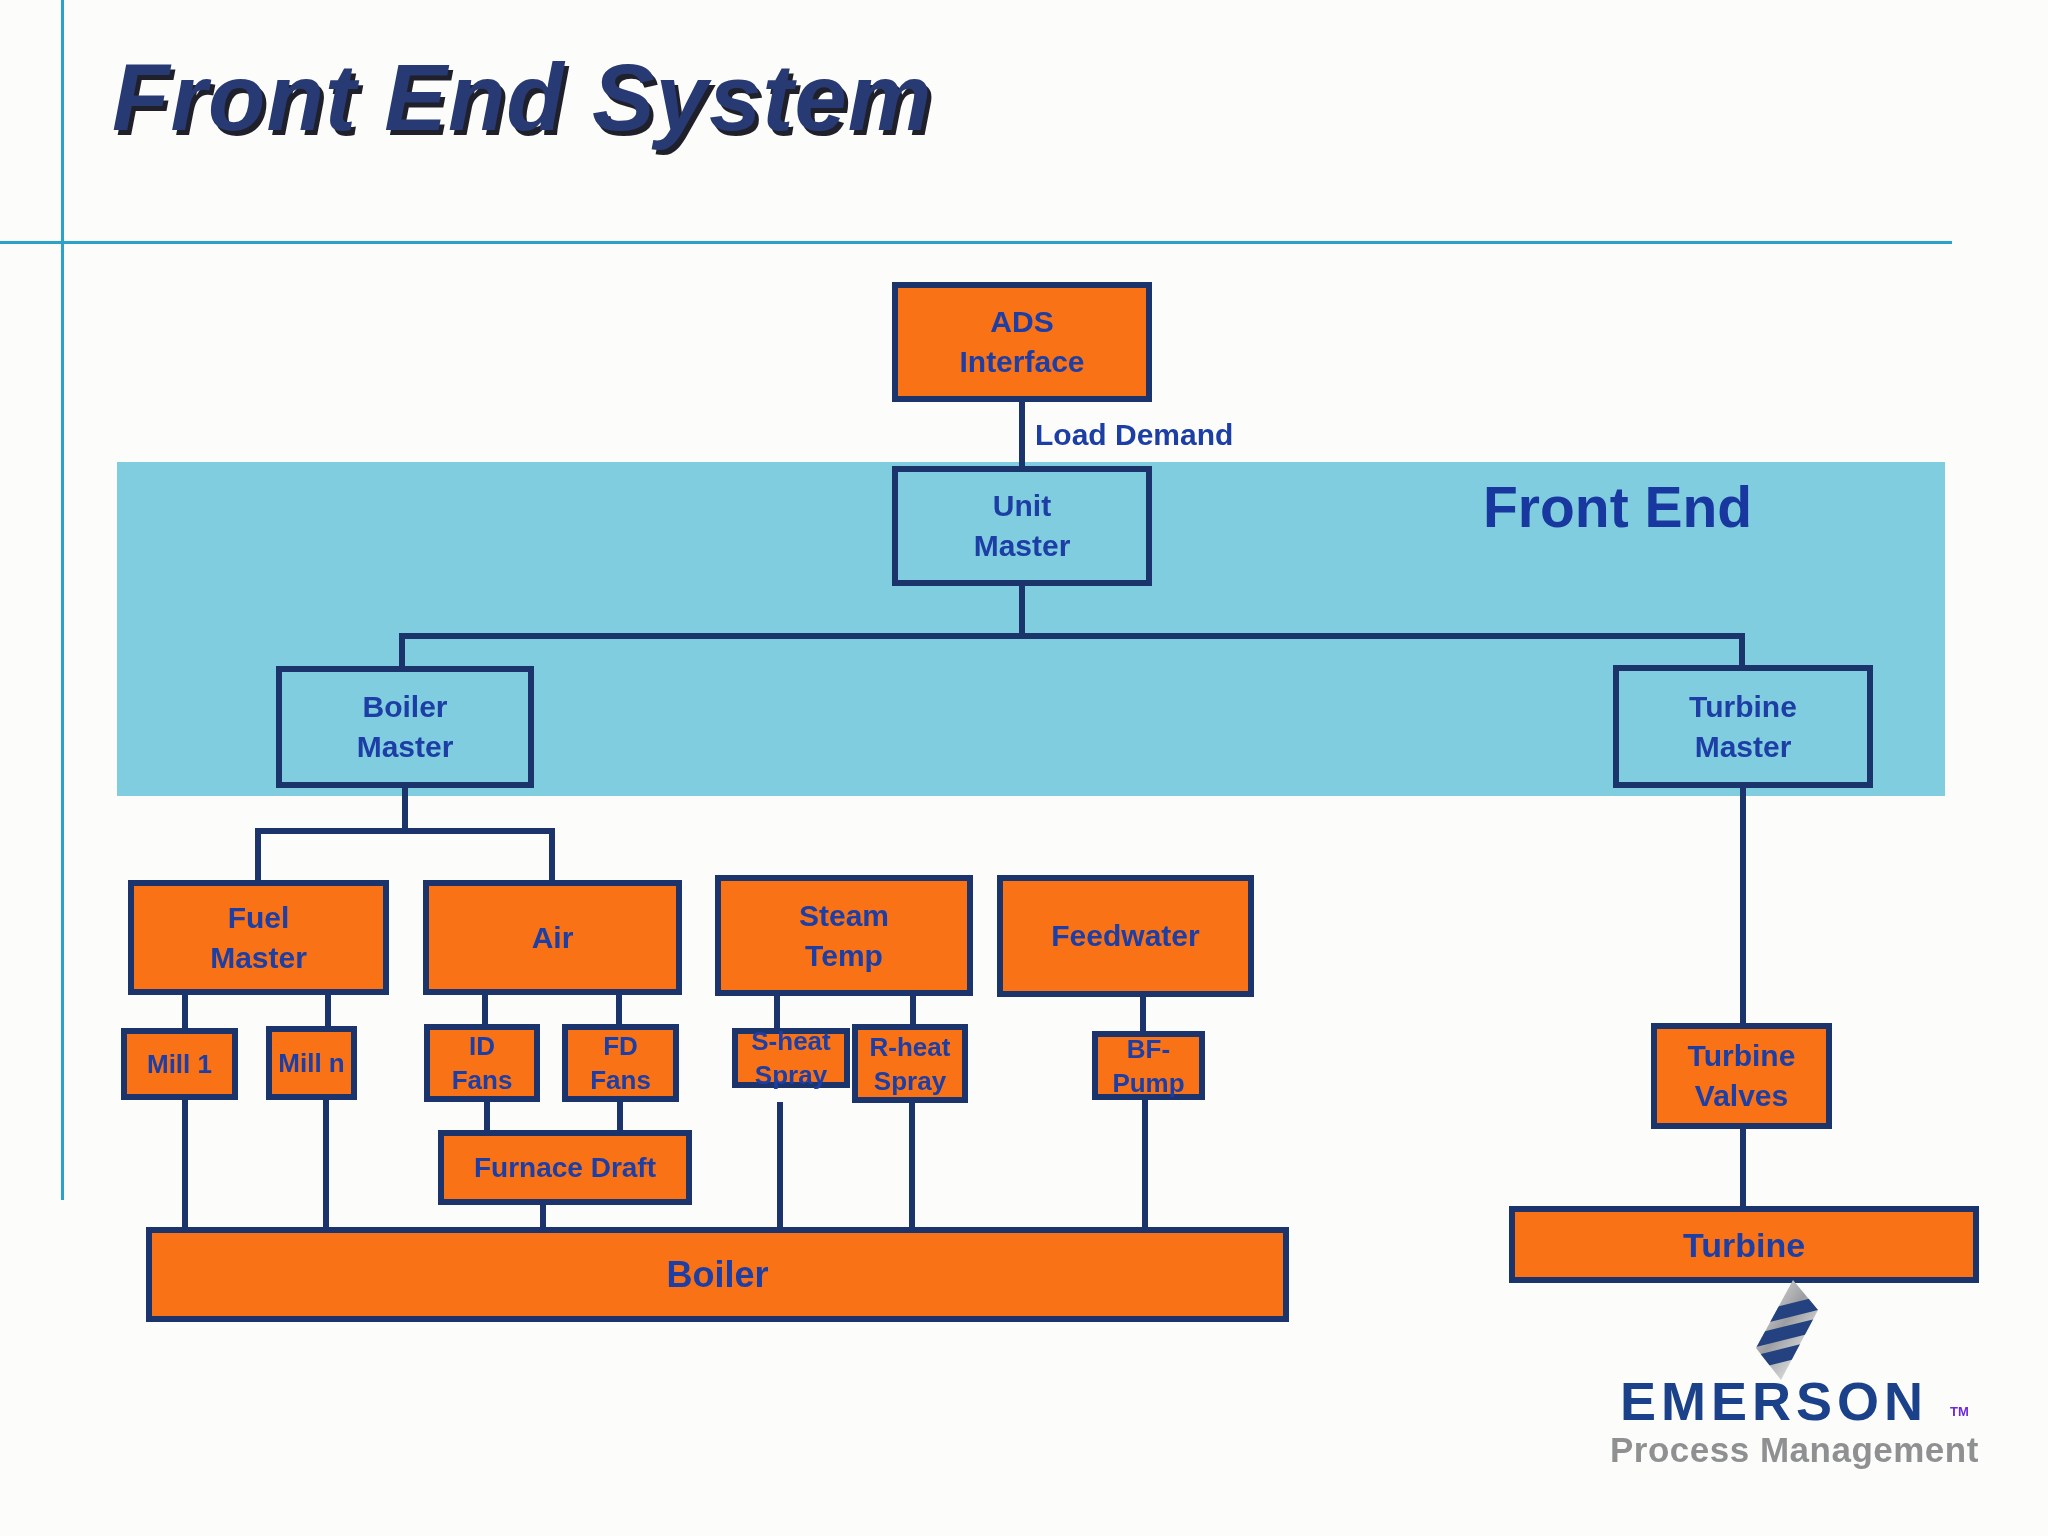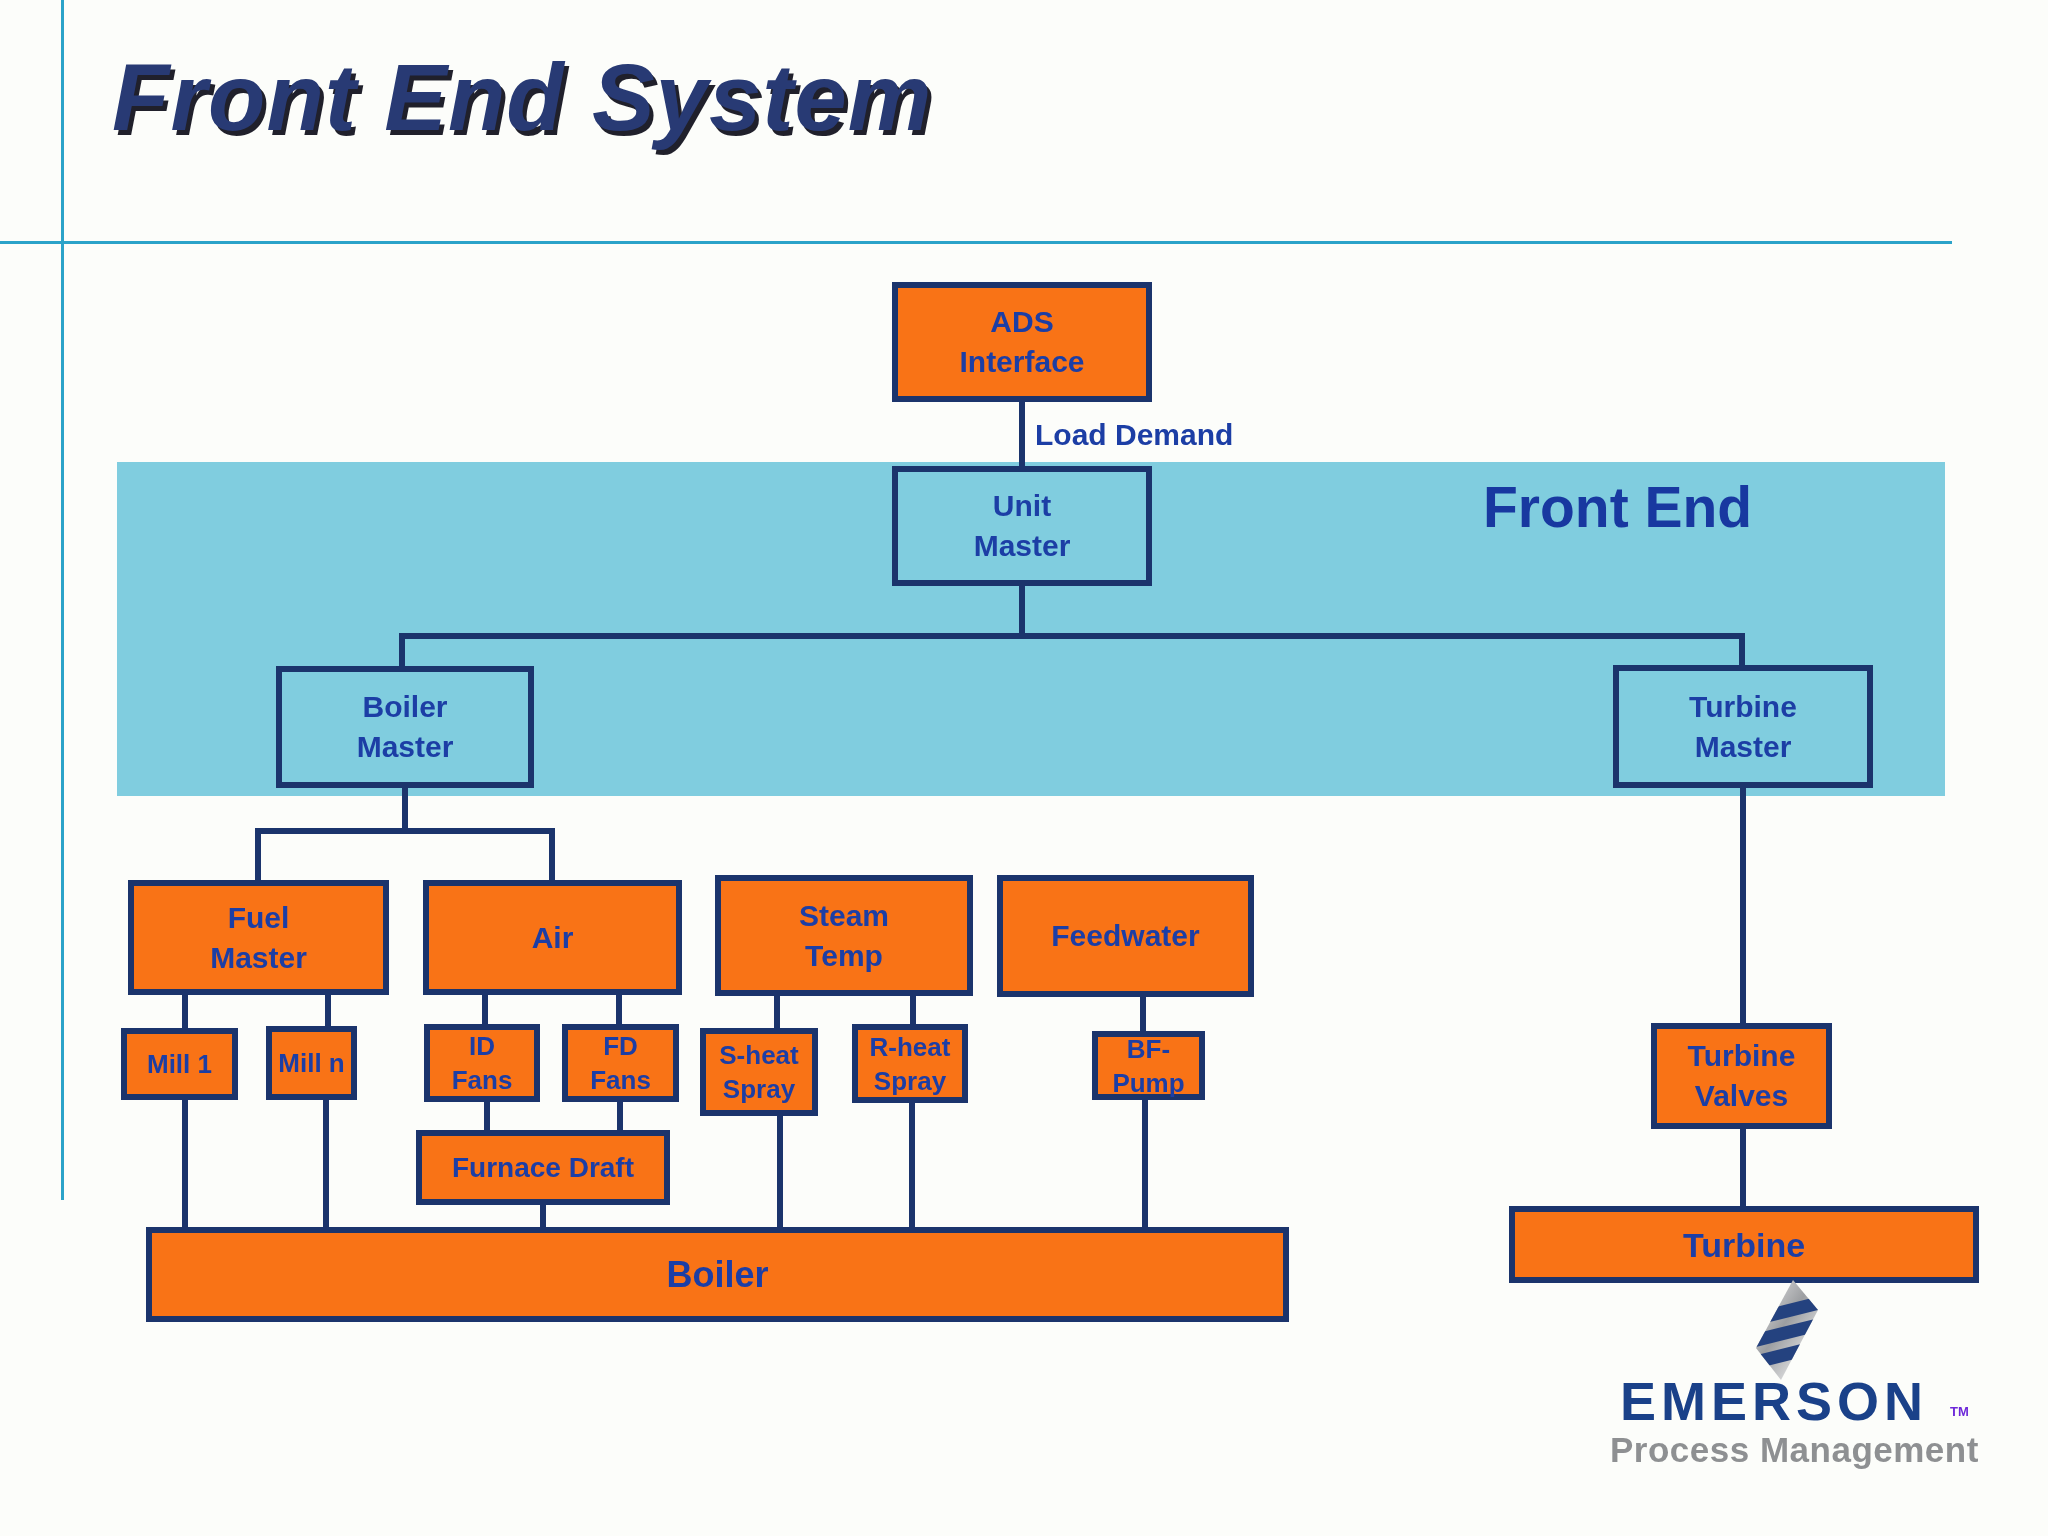--- a/index.html
+++ b/index.html
@@ -29,21 +29,21 @@
   .box{
     position:absolute;box-sizing:border-box;
     border:6px solid #1b346c;background:#f97316;
     display:flex;align-items:center;justify-content:center;
     text-align:center;color:#1c3ea5;font-weight:bold;
     white-space:pre-line;
   }
   .box.on-band{background:transparent;}
   .fs30{font-size:30px;line-height:40px;}
   .fs26{font-size:26px;line-height:34px;}
-  .fs28{font-size:28px;line-height:34px;}
+  .fs28{font-size:28px;line-height:34px;margin-left:22px;}
   .fs34{font-size:34px;line-height:40px;}
   .fs36{font-size:36px;line-height:42px;}
 
   .edge-label{
     position:absolute;left:1035px;top:418px;
     font-size:30px;font-weight:bold;color:#1c3ea5;white-space:nowrap;
   }
 
   .logo-wordmark{
     position:absolute;left:1620px;top:1370px;
@@ -114,21 +114,21 @@
   <div class="box fs30" style="left:423px;top:880px;width:259px;height:115px;">Air</div>
   <div class="box fs30" style="left:715px;top:875px;width:258px;height:121px;">Steam
 Temp</div>
   <div class="box fs30" style="left:997px;top:875px;width:257px;height:122px;">Feedwater</div>
   <div class="box fs26" style="left:121px;top:1028px;width:117px;height:72px;">Mill 1</div>
   <div class="box fs26" style="left:266px;top:1026px;width:91px;height:74px;">Mill n</div>
   <div class="box fs26" style="left:424px;top:1024px;width:116px;height:78px;">ID
 Fans</div>
   <div class="box fs26" style="left:562px;top:1024px;width:117px;height:78px;">FD
 Fans</div>
-  <div class="box fs26" style="left:700px;top:1028px;width:118px;height:88px;">S-heat
+  <div class="box fs26" style="left:732px;top:1028px;width:118px;height:60px;">S-heat
 Spray</div>
   <div class="box fs26" style="left:852px;top:1024px;width:116px;height:79px;">R-heat
 Spray</div>
   <div class="box fs26" style="left:1092px;top:1031px;width:113px;height:69px;">BF-
 Pump</div>
   <div class="box fs28" style="left:416px;top:1130px;width:254px;height:75px;">Furnace Draft</div>
   <div class="box fs36" style="left:146px;top:1227px;width:1143px;height:95px;">Boiler</div>
   <div class="box fs30" style="left:1651px;top:1023px;width:181px;height:106px;">Turbine
 Valves</div>
   <div class="box fs34" style="left:1509px;top:1206px;width:470px;height:77px;">Turbine</div>

